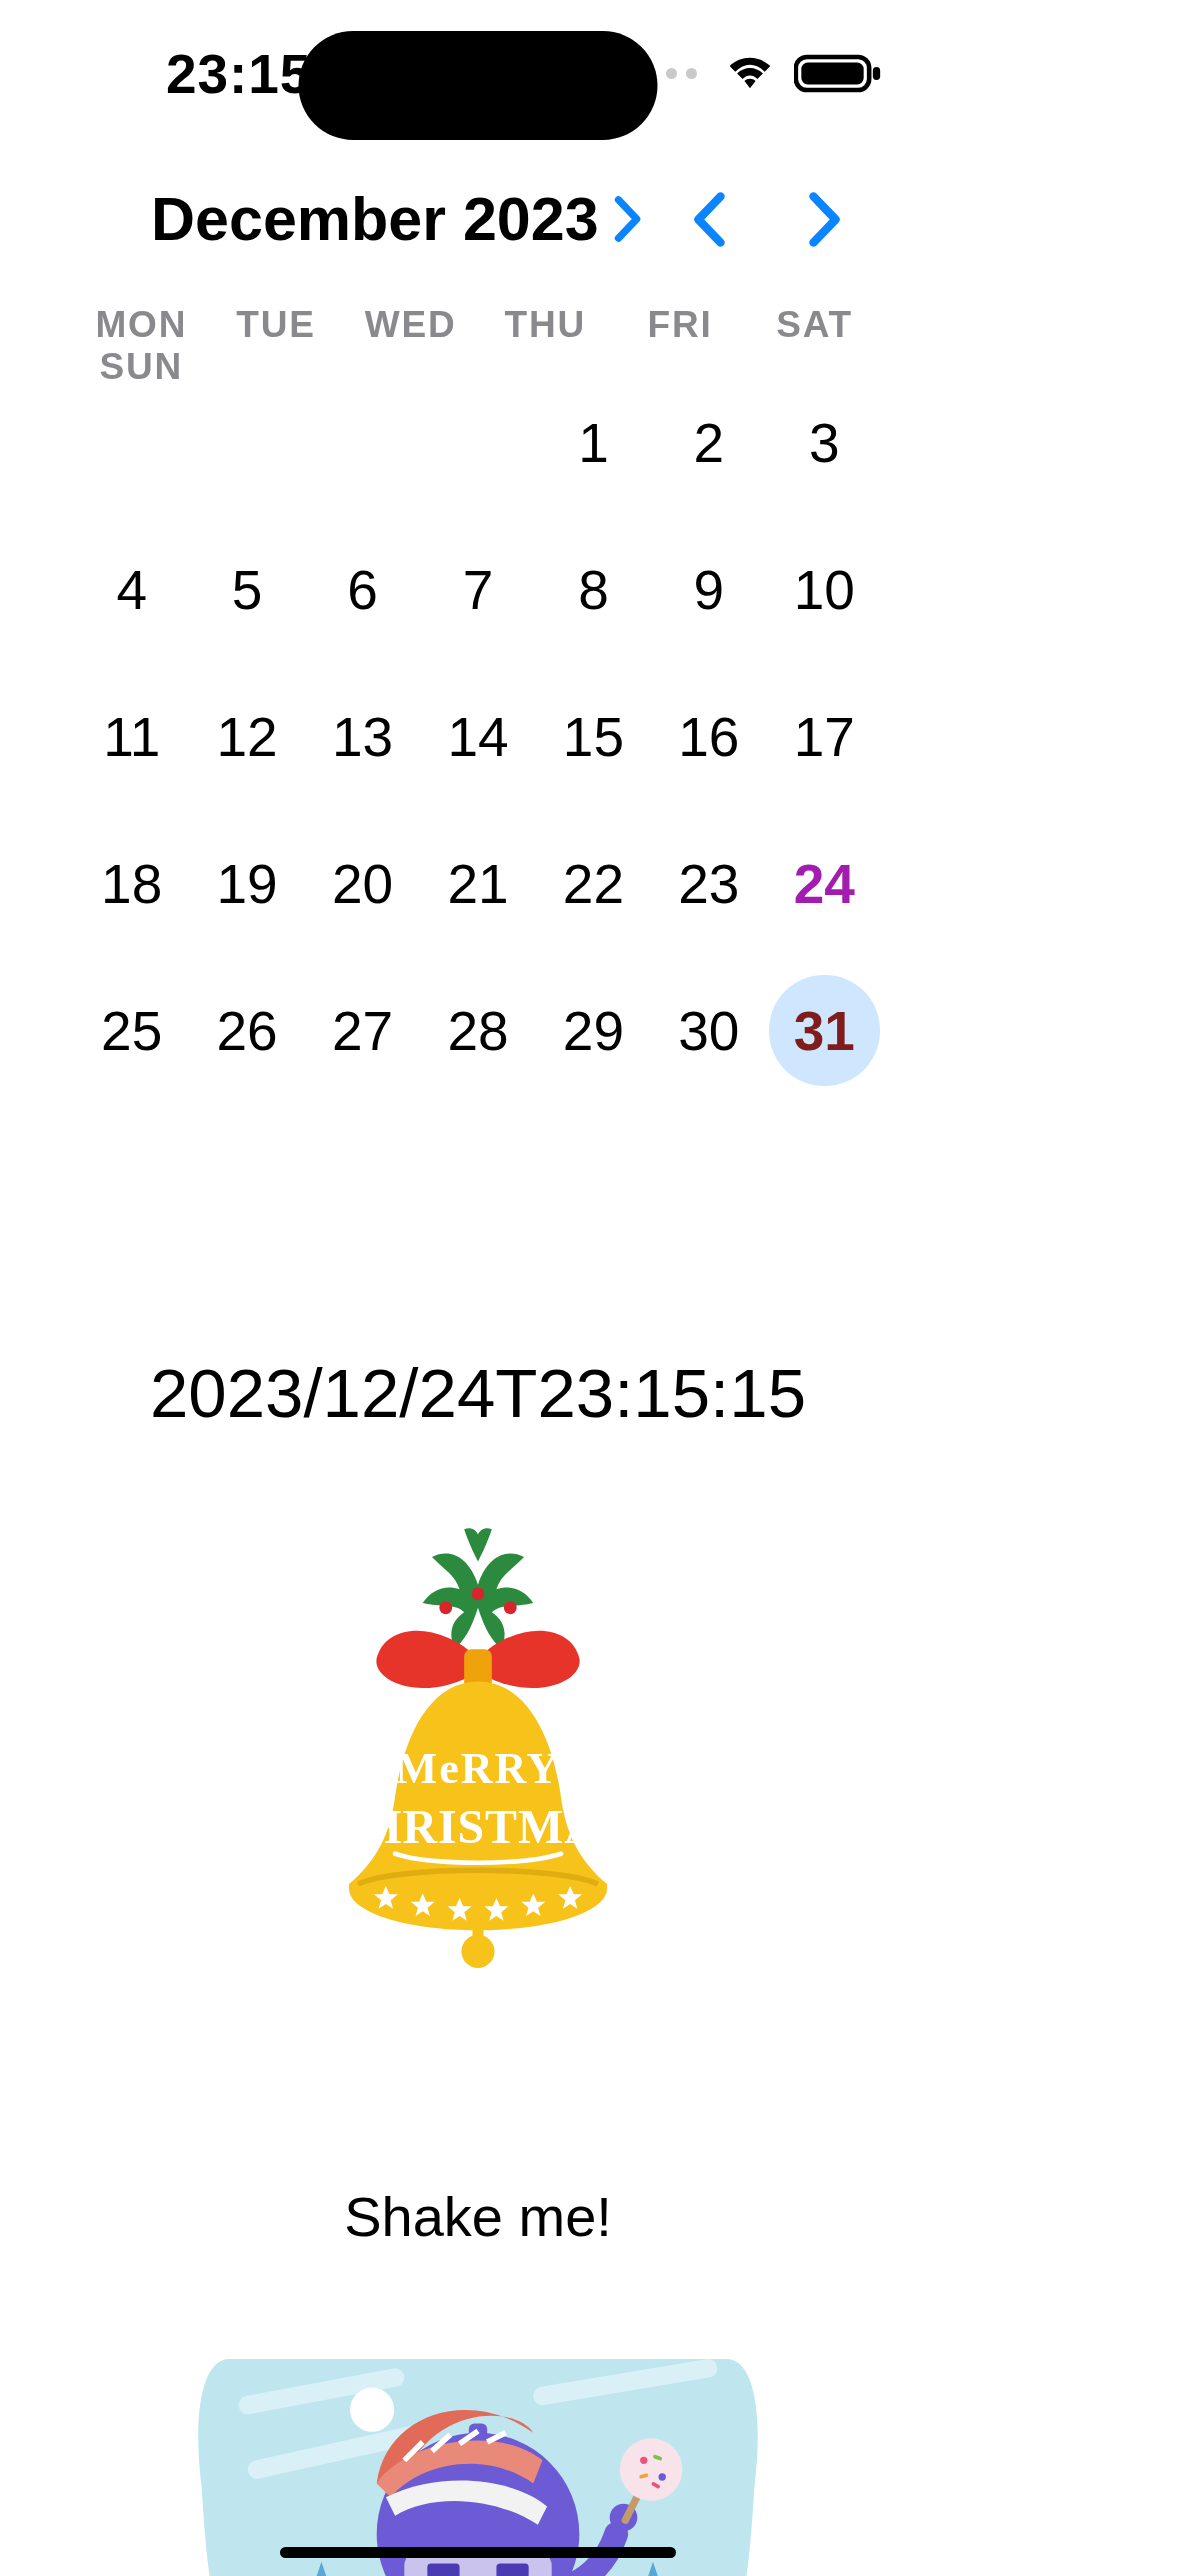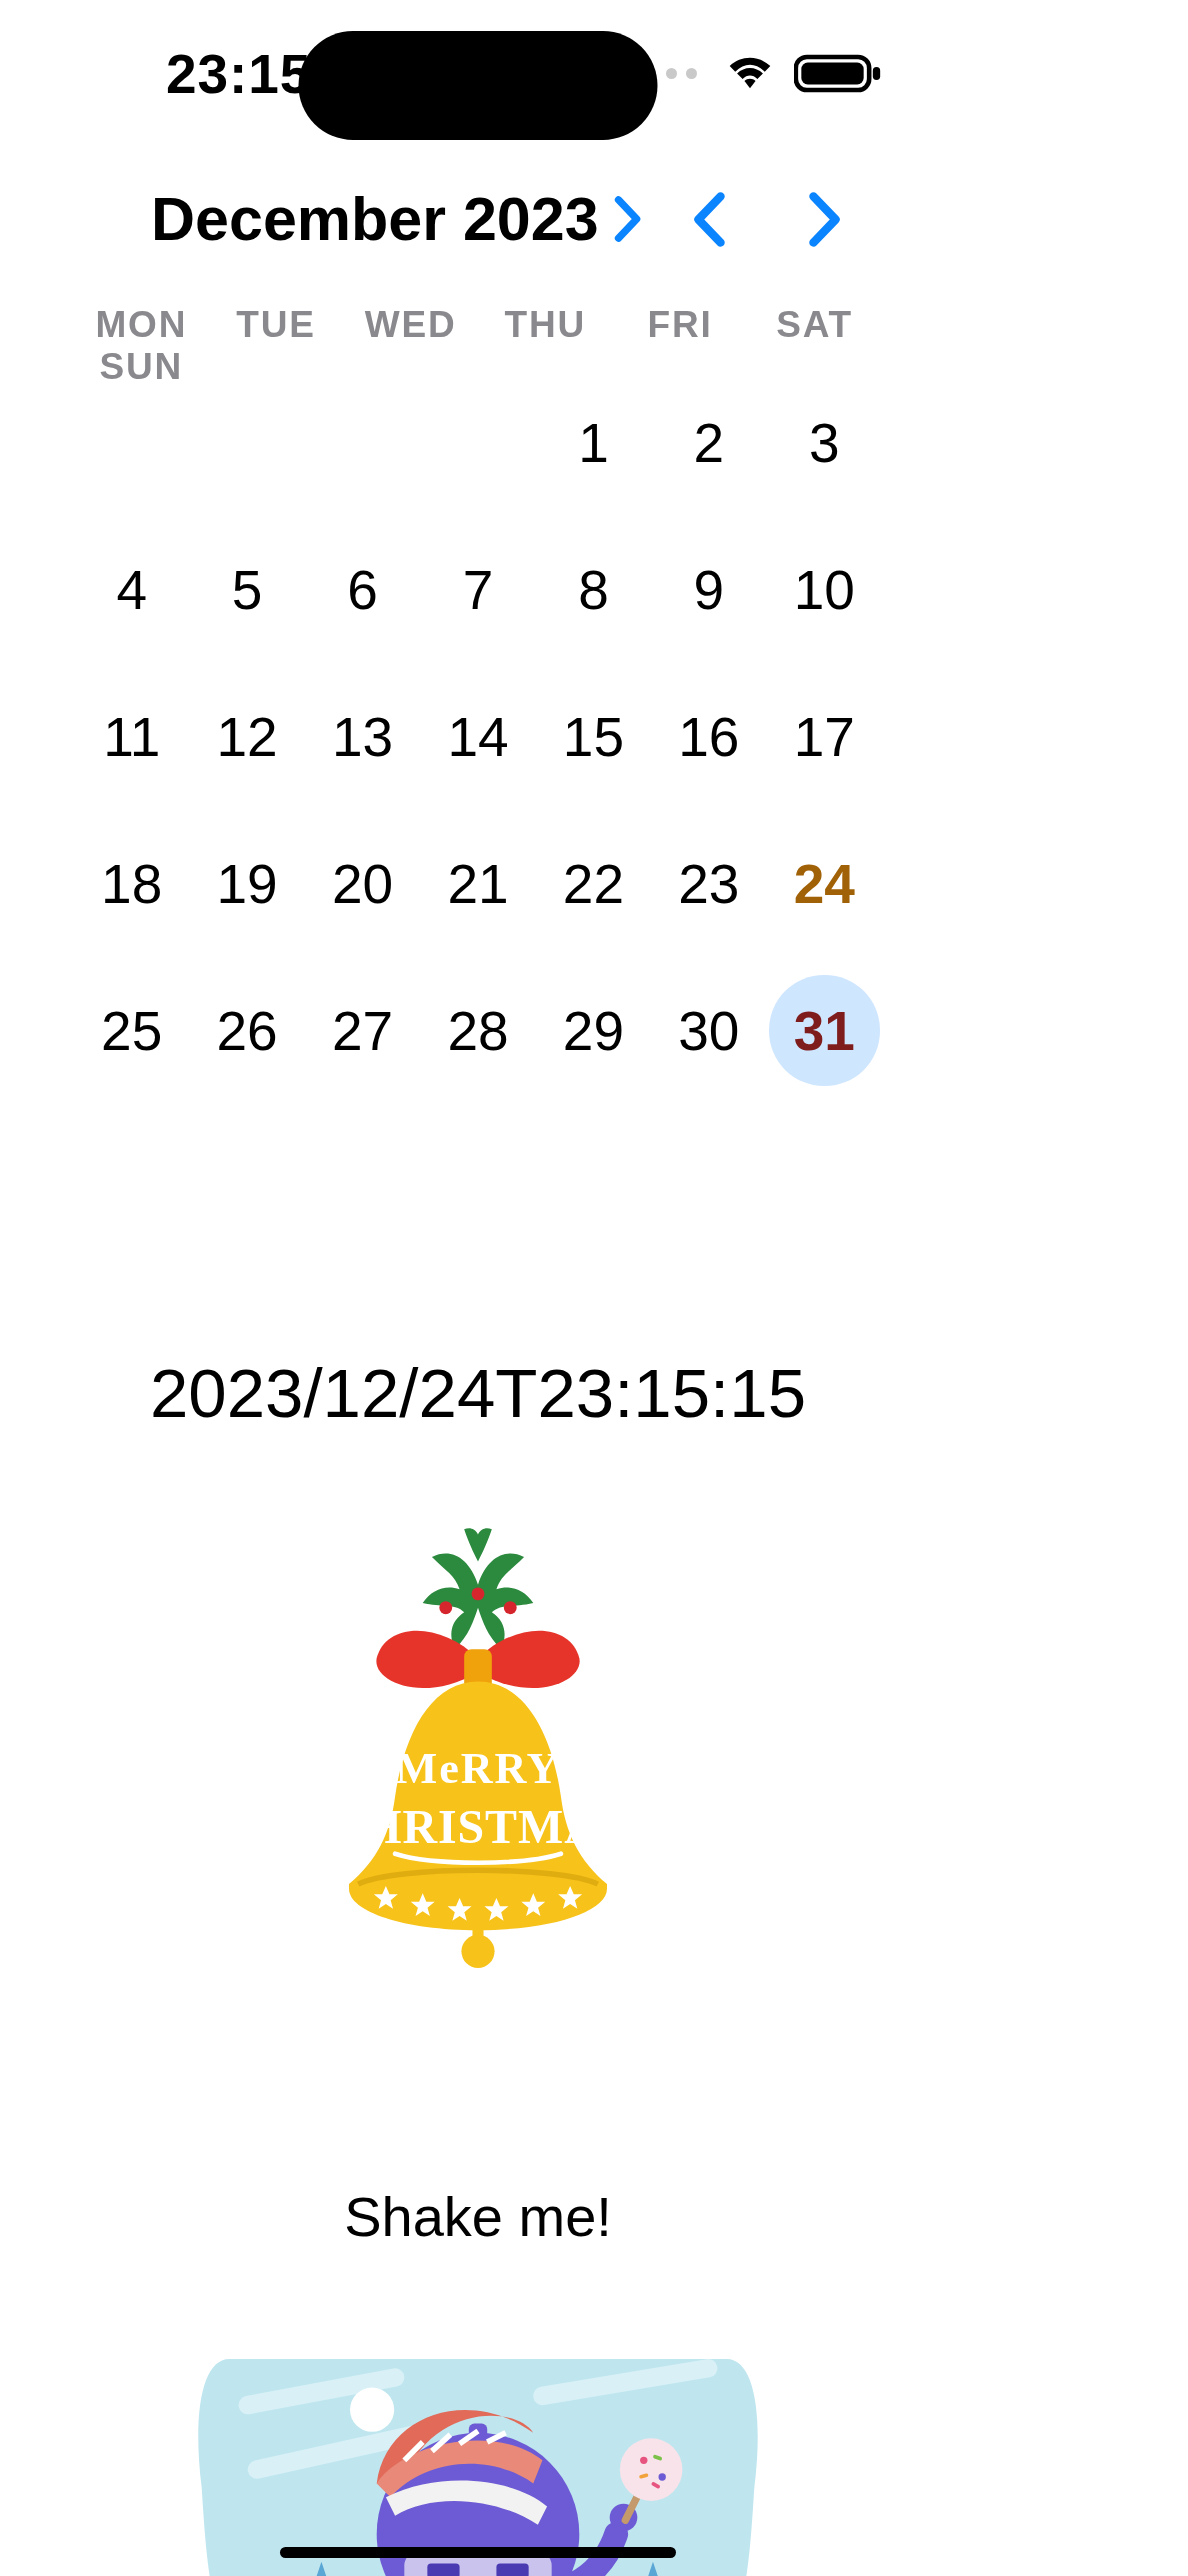--- a/index.html
+++ b/index.html
@@ -25,21 +25,21 @@
 
   
   .weekdays { position: absolute; top: 304px; left: 0; right: 0; padding: 0 74px; display: grid; grid-template-columns: repeat(6, 1fr); }
   .weekday { text-align: center; font-size: 37px; font-weight: 600; color: #8a8a8e; letter-spacing: 1.8px; }
 
   
   .cal-grid { position: absolute; top: 369px; left: 0; right: 0; padding: 0 74px; display: grid; grid-template-columns: repeat(7, 1fr); grid-auto-rows: 147px; }
   .day { display: flex; align-items: center; justify-content: center; }
   .day span { font-size: 55px; font-weight: 400; width: 111px; height: 111px; display:flex; align-items:center; justify-content:center; border-radius: 55px; }
   .day.empty span { visibility: hidden; }
-  .day.today span { color: #a16207; font-weight: 600; }
+  .day.today span { color: #a21caf; font-weight: 600; }
   .day.selected span { background: #cfe6ff; color: #7f1d1d; font-weight: 700; }
 
   
   .timestamp { position: absolute; top: 1354px; left: 0; right: 0; text-align: center; font-size: 69px; font-weight: 500; }
 
   
   .bell-wrap { position: absolute; top: 1520px; left: 50%; transform: translateX(-50%); width: 387px; }
 
   
   .shake-label { position: absolute; top: 2184px; left: 0; right: 0; text-align: center; font-size: 56px; font-weight: 500; }

